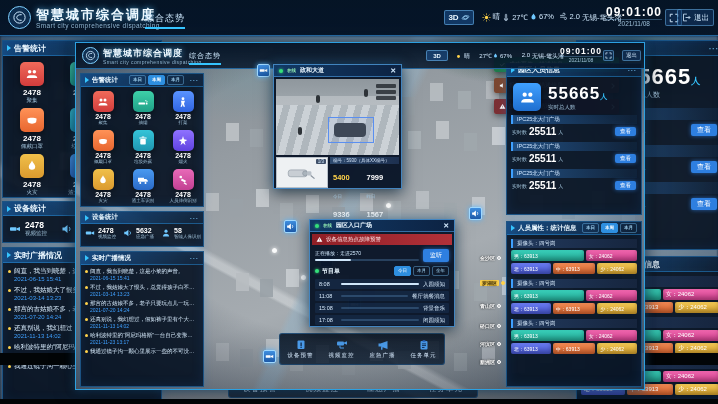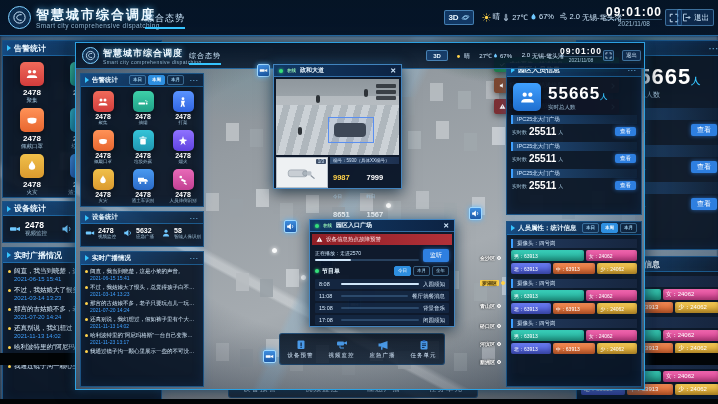--- a/index.html
+++ b/index.html
@@ -953,23 +953,23 @@
               <rect x="2" y="7" width="30" height="11" rx="4" fill="#c8ced4" stroke="#8a949e"></rect>
               <circle cx="29" cy="12.5" r="4" fill="#aab4bc" stroke="#8a949e"></circle>
               <rect x="32" y="9" width="7" height="7" rx="2" fill="#b8c0c8"></rect>
               <path d="M38 16l6 5" stroke="#8a949e" stroke-width="2"></path>
             </svg>
           <span class="badge" style="font-size:4.5px">1/3</span>
         </div>
         <div style="flex:1">
           <div class="statshead" style="font-size:4.5px">编号：5930（具体XX编号）</div>
           <div style="display:grid;grid-template-columns:1fr 1fr;gap:1px 4px;padding:2px 3px">
-            <div><span class="val" style="font-size: 7.5px; color: rgb(255, 210, 74);">9987</span> <span class="lbl" style="font-size:4.5px">今日</span></div>
+            <div><span class="val" style="font-size: 7.5px; color: rgb(255, 210, 74);">5400</span> <span class="lbl" style="font-size:4.5px">今日</span></div>
             <div><span class="val" style="font-size: 7.5px; color: rgb(255, 255, 255);">7999</span> <span class="lbl" style="font-size:4.5px">昨日</span></div>
-            <div><span class="val" style="font-size: 7.5px; color: rgb(255, 255, 255);">8651</span> <span class="lbl" style="font-size:4.5px">本周</span></div>
+            <div><span class="val" style="font-size: 7.5px; color: rgb(255, 255, 255);">9336</span> <span class="lbl" style="font-size:4.5px">本周</span></div>
             <div><span class="val" style="font-size: 7.5px; color: rgb(255, 255, 255); margin-top: 8px;">1567</span> <span class="lbl" style="font-size:4.5px">本月</span></div>
           </div>
         </div>
       </div>
     </div>
 
     <div class="popup" style="left:233px;top:176px;width:146px;height:108px">
       <div class="pophead" style="height:12px;font-size:6px">
         <i class="gdot"></i>
         <span style="font-size:4.5px;color:#8fe8b0">在线</span>

